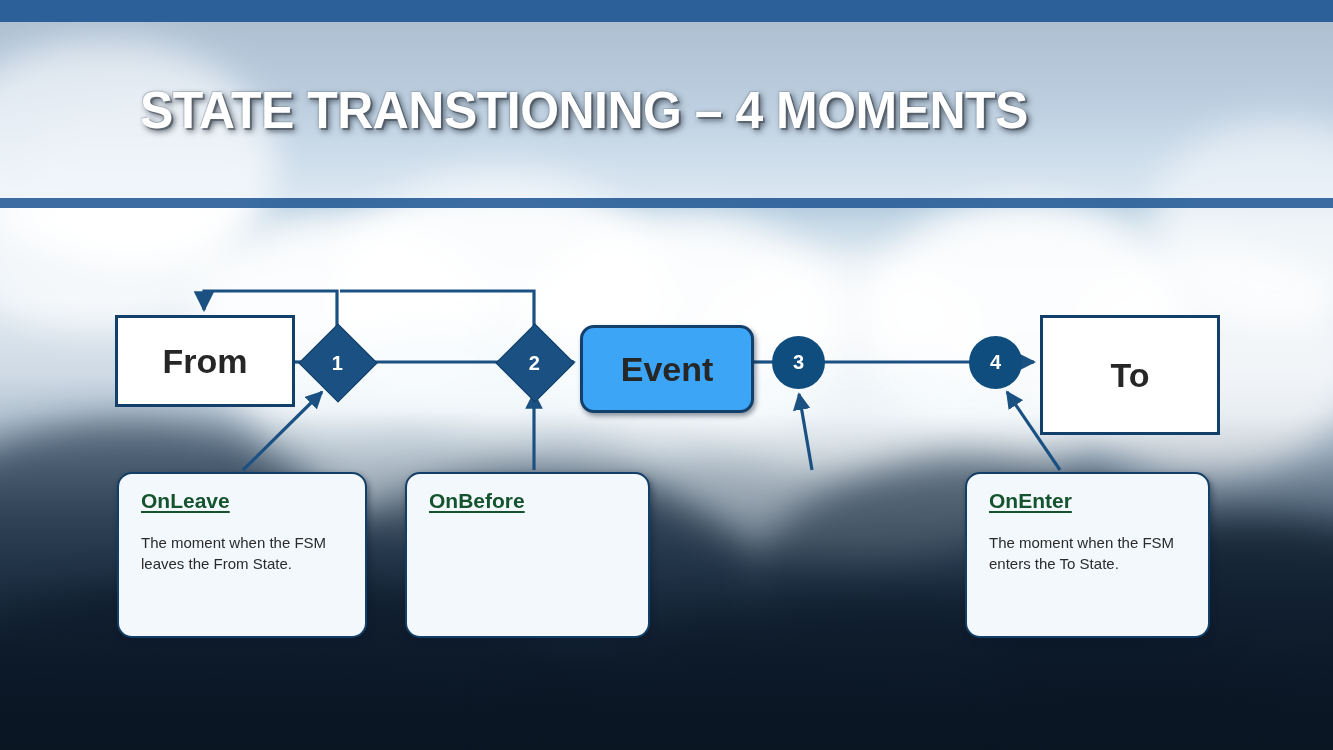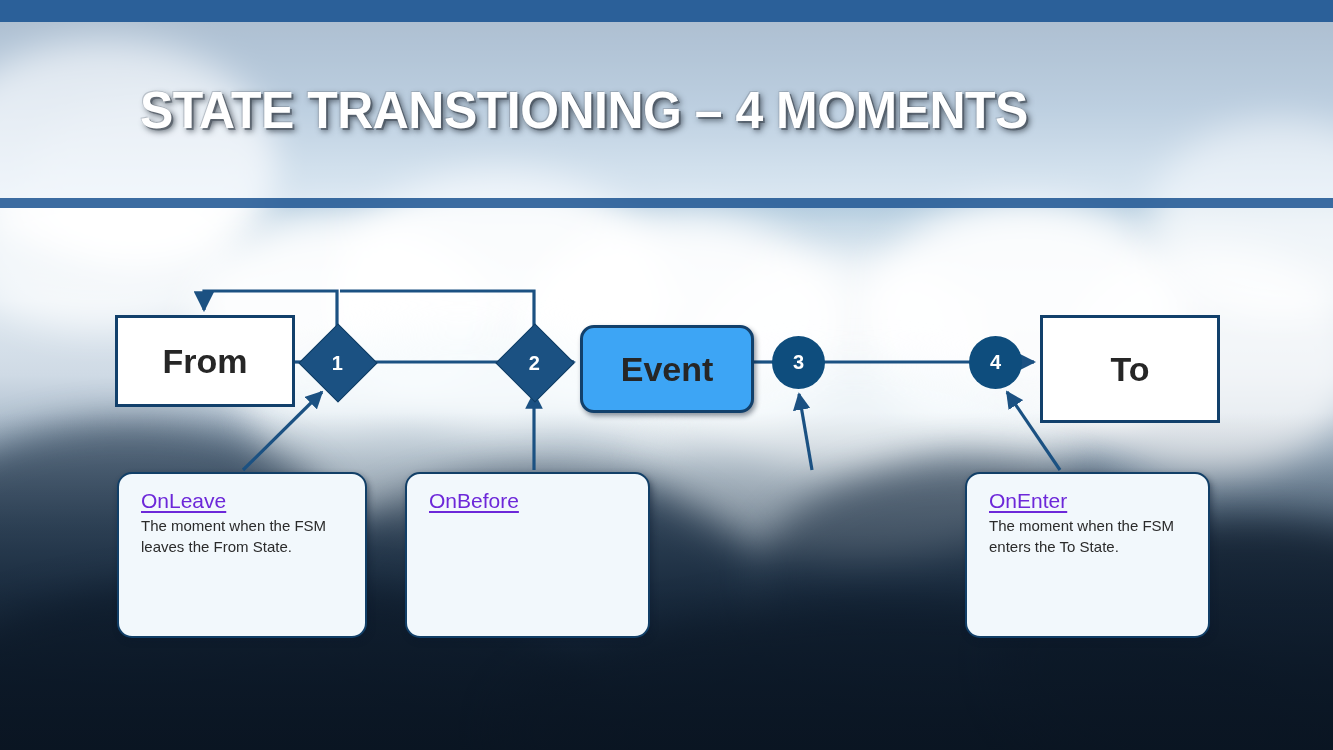--- a/index.html
+++ b/index.html
@@ -107,21 +107,21 @@
     border: 3px solid #12406b;
     display: flex;
     align-items: center;
     justify-content: center;
     font-size: 34px;
     font-weight: bold;
     color: #262626;
     box-sizing: border-box;
   }
   #box-from { left: 115px; top: 315px; width: 180px; height: 92px; }
-  #box-to   { left: 1040px; top: 315px; width: 180px; height: 108px; }
+  #box-to   { left: 1040px; top: 315px; width: 180px; height: 120px; }
   #box-event {
     left: 580px; top: 317px; width: 174px; height: 88px;
     background: #3da5f5;
     border: 3px solid #12406b;
     border-radius: 14px;
     box-shadow: 2px 3px 5px rgba(10,25,45,0.45);
     margin-top: 8px;
   }
 
   
@@ -156,26 +156,26 @@
     position: absolute;
     background: #f2f8fc;
     border: 2px solid #123f67;
     border-radius: 15px;
     box-sizing: border-box;
     padding: 14px 16px 10px 22px;
     box-shadow: 2px 3px 6px rgba(10,25,45,0.45);
   }
   .callout-title {
     font-size: 21px;
-    font-weight: normal;
-    color: #6d28d9;
+    font-weight: bold;
+    color: #14532d;
     text-decoration: underline;
     text-underline-offset: 3px;
     display: block;
-    margin-bottom: 1px;
+    margin-bottom: 18px;
     line-height: 1.24;
   }
   .callout-body {
     font-size: 15px;
     color: #2b2b2b;
     line-height: 1.42;
     display: block;
   }
   #c1 { left: 117px; top: 472px; width: 250px; height: 166px; }
   #c2 { left: 405px; top: 472px; width: 245px; height: 166px; }

